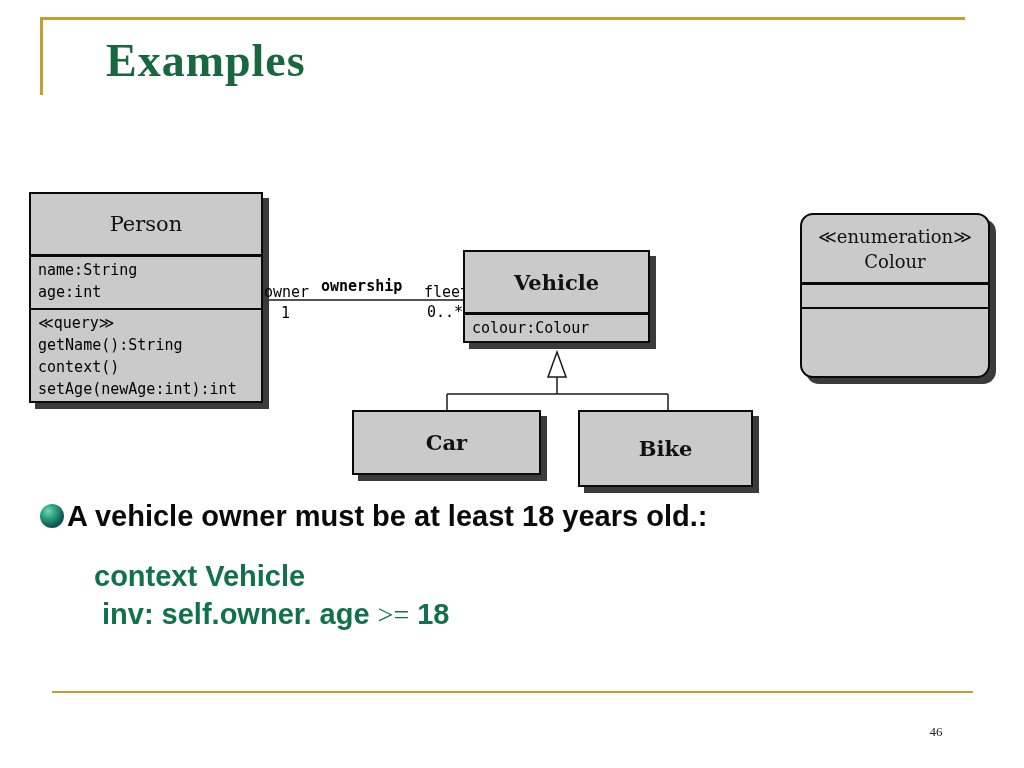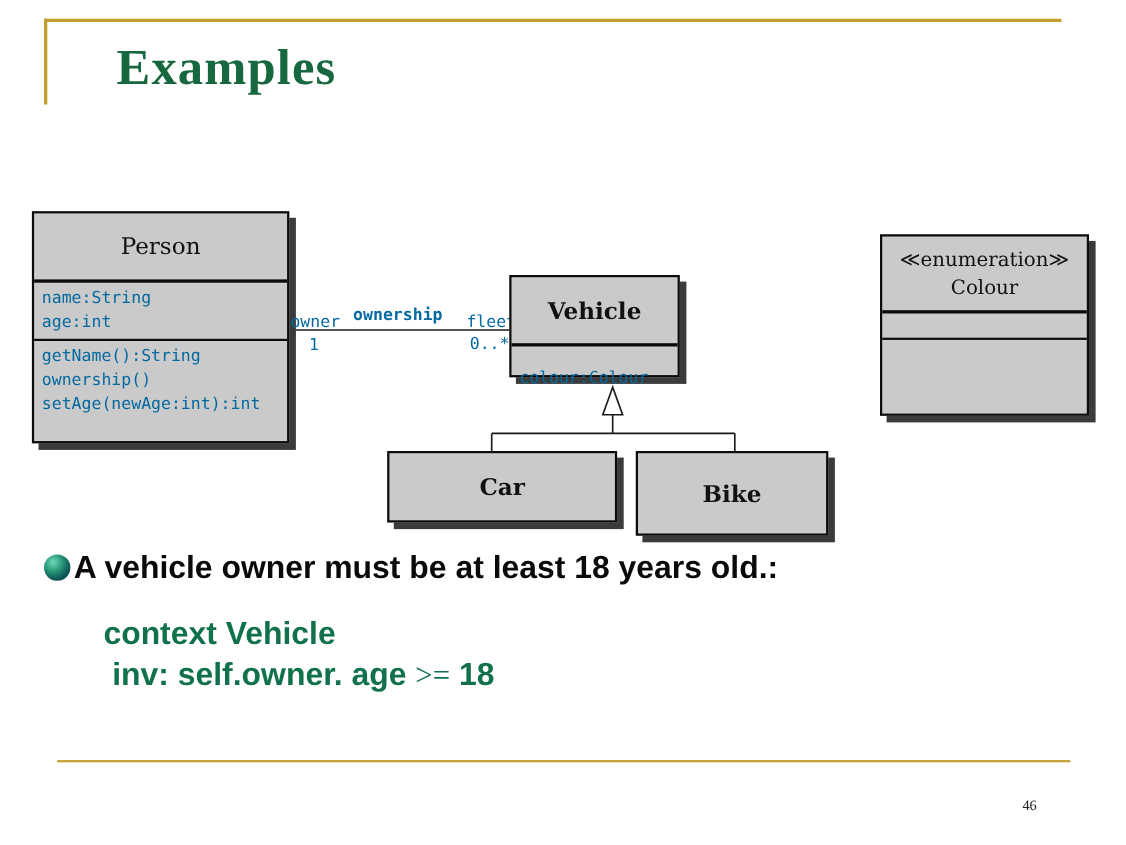--- a/index.html
+++ b/index.html
@@ -29,41 +29,41 @@
     box-shadow:6px 6px 0 #3b3b3b;
   }
   .uml-title{
     display:flex;flex-direction:column;align-items:center;justify-content:center;
     border-bottom:3px solid #0a0a0a;
     font-family:"DejaVu Serif",serif;font-size:21px;color:#111;
   }
   .uml-title.bold{font-weight:bold;}
   .mono{
     font-family:"DejaVu Sans Mono","Liberation Mono",monospace;
-    font-size:15px;color:#0369a1;line-height:22px;white-space:pre;
+    font-size:15px;color:#000000;line-height:22px;white-space:pre;
   }
   .uml-compart{padding:2px 7px;}
   .assoc-label{position:absolute;}
   .assoc-label.bold{font-weight:bold;}
   
   #box-person{left:29px;top:192px;width:234px;height:211px;}
   #box-person .uml-title{height:60px;}
   #box-person .attrs{height:47px;border-bottom:2px solid #0a0a0a;}
   
-  #box-vehicle{left:463px;top:250px;width:155px;height:93px;}
+  #box-vehicle{left:463px;top:250px;width:187px;height:93px;}
   #box-vehicle .uml-title{height:60px;}
   
-  #box-car{left:352px;top:410px;width:209px;height:65px;}
+  #box-car{left:352px;top:410px;width:189px;height:65px;}
   #box-bike{left:578px;top:410px;width:175px;height:77px;}
   .single-compart{
     height:100%;display:flex;align-items:center;justify-content:center;
     font-family:"DejaVu Serif",serif;font-weight:bold;font-size:21px;color:#111;
   }
   
-  #box-colour{left:800px;top:213px;width:190px;height:165px;}
+  #box-colour{left:800px;top:213px;width:190px;height:165px;border-radius:13px;}
   #box-colour .uml-title{height:67px;font-size:18px;line-height:25px;}
   #box-colour .empty-compart{height:22px;border-bottom:2px solid #0a0a0a;}
   
   #bullet-row{position:absolute;left:40px;top:498px;display:flex;align-items:flex-start;}
   #globe-bullet{
     width:24px;height:24px;border-radius:50%;margin-top:6px;margin-right:3px;flex:0 0 auto;
     background:radial-gradient(circle at 35% 30%, #6fd8b8 0%, #2a9a7a 35%, #0d5c5a 65%, #07313b 100%);
   }
   #bullet-line1{font-size:29px;font-weight:bold;color:#0a0a0a;line-height:36px;}
   .ocl-line{position:absolute;font-size:29px;font-weight:bold;color:#10714a;line-height:36px;}
@@ -87,35 +87,36 @@
   <line x1="668" y1="394" x2="668" y2="410" stroke="#1a1a1a" stroke-width="1.5"></line>
 </svg>
 
 <div class="uml-box" id="box-person">
   <div class="uml-title">Person</div>
   <div class="uml-compart attrs">
     <div class="mono">name:String</div>
     <div class="mono">age:int</div>
   </div>
   <div class="uml-compart ops">
+    <div class="mono">≪query≫</div>
     <div class="mono">getName():String</div>
-    <div class="mono">ownership()</div>
+    <div class="mono">context()</div>
     <div class="mono">setAge(newAge:int):int</div>
   </div>
 </div>
 
 <div class="assoc-label mono" style="left:264px;top:281px;">owner</div>
 <div class="assoc-label mono bold" style="left:321px;top:275px;">ownership</div>
 <div class="assoc-label mono" style="left:424px;top:281px;">fleet</div>
 <div class="assoc-label mono" style="left:281px;top:302px;">1</div>
 <div class="assoc-label mono" style="left:427px;top:301px;">0..*</div>
 
 <div class="uml-box" id="box-vehicle">
   <div class="uml-title bold">Vehicle</div>
-  <div class="uml-compart" style="padding-top:16px;">
+  <div class="uml-compart" style="padding-top:1px;">
     <div class="mono" style="line-height:24px;">colour:Colour</div>
   </div>
 </div>
 
 <div class="uml-box" id="box-car">
   <div class="single-compart">Car</div>
 </div>
 <div class="uml-box" id="box-bike">
   <div class="single-compart">Bike</div>
 </div>

